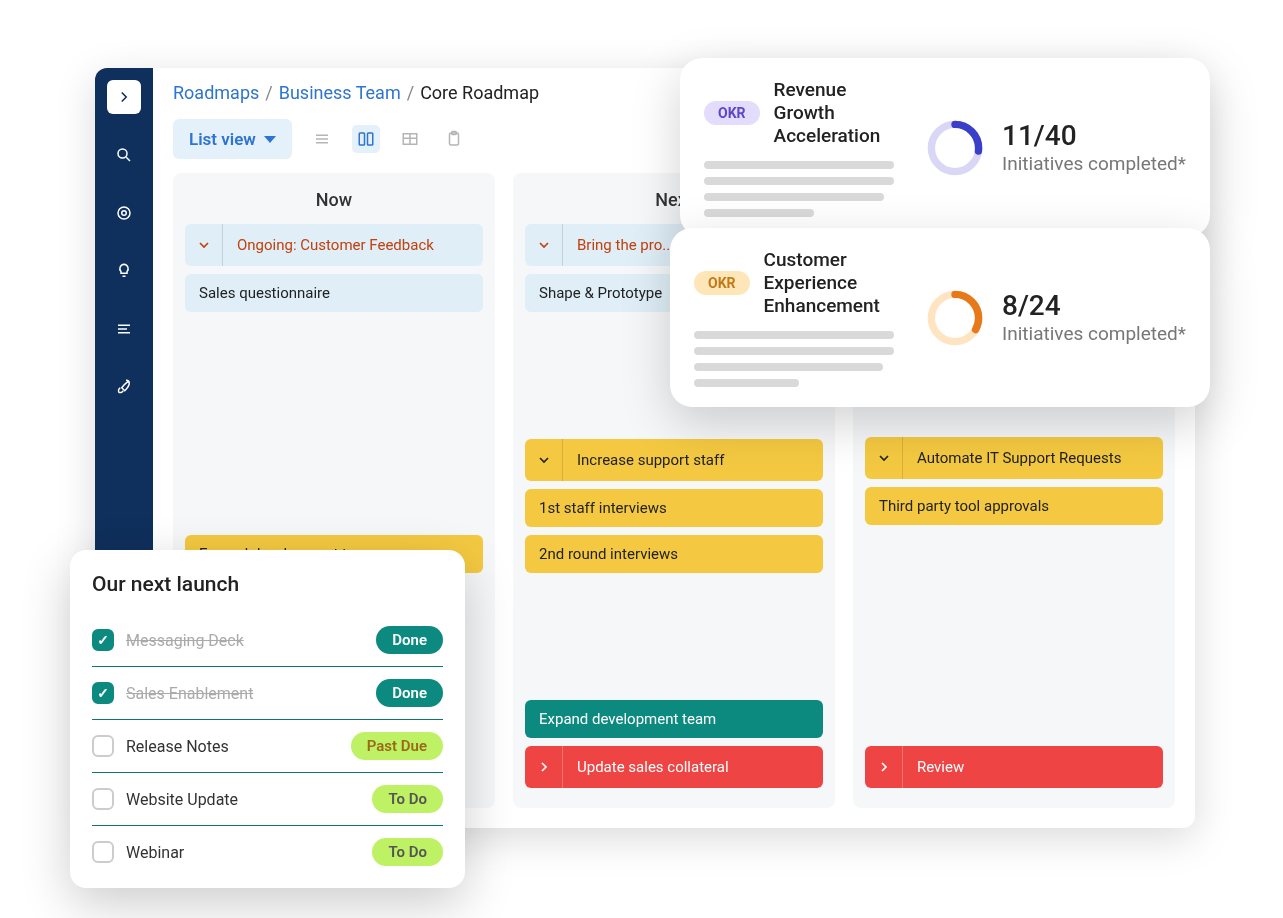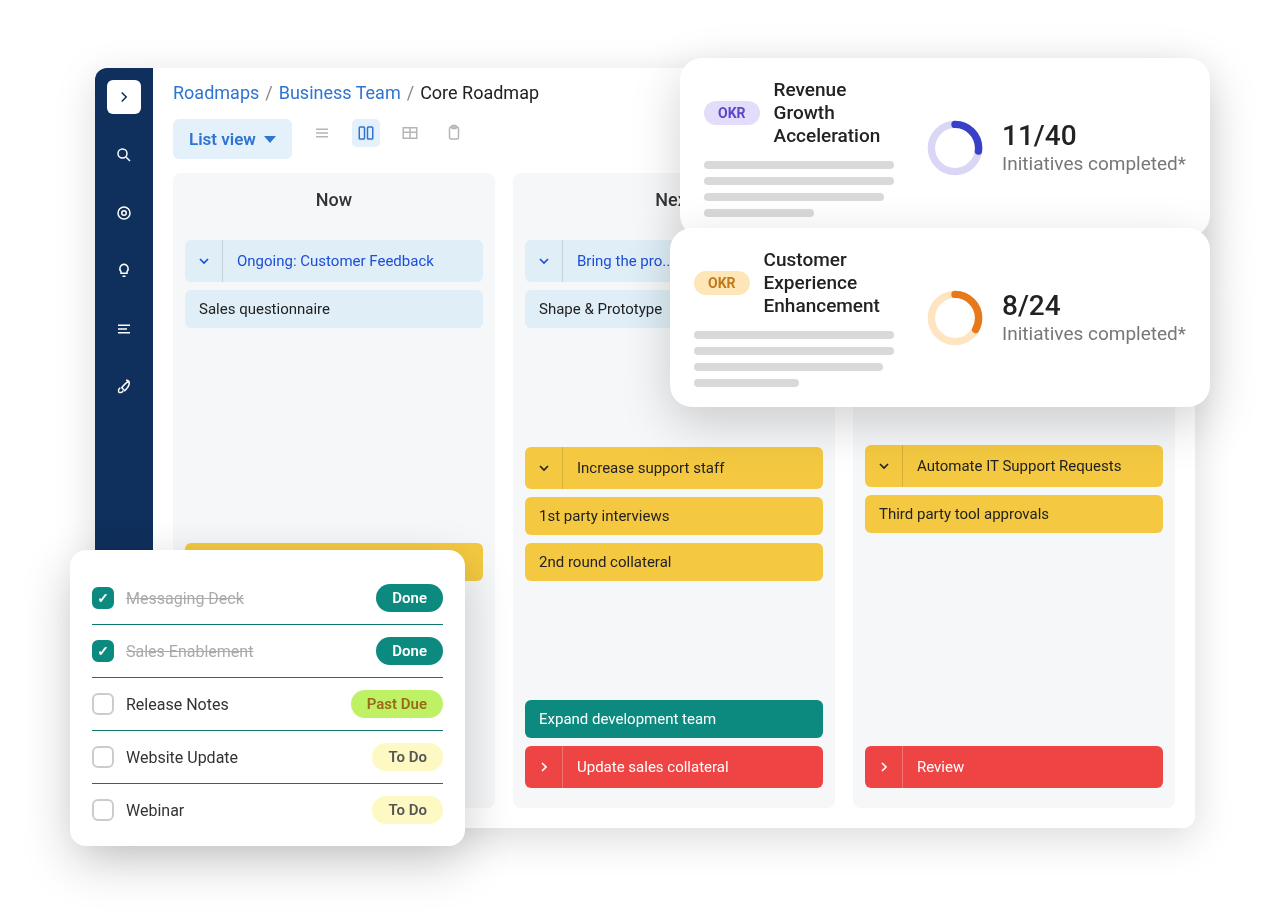--- a/index.html
+++ b/index.html
@@ -6,54 +6,54 @@
 body{background:#fff;width:1283px;height:918px;position:relative;overflow:hidden}
 .app{position:absolute;left:95px;top:68px;width:1100px;height:760px;background:#fff;border-radius:12px;box-shadow:0 10px 40px rgba(0,0,0,0.15);display:flex;overflow:hidden}
 .sidebar{width:58px;background:#0f2f5c;display:flex;flex-direction:column;align-items:center;padding-top:12px;gap:24px}
 .sbtn{width:34px;height:34px;display:flex;align-items:center;justify-content:center;color:#fff;cursor:pointer;border-radius:6px}
 .sbtn.top{background:#fff;color:#0f2f5c}
 .sicon{width:18px;height:18px;stroke:currentColor;fill:none;stroke-width:2}
 .main{flex:1;display:flex;flex-direction:column;min-width:0}
 .crumbs{padding:14px 20px 8px;font-size:18px;color:#2f74d0;display:flex;gap:6px;align-items:center}
 .crumbs .sep{color:#888}
 .crumbs .cur{color:#222;font-weight:400}
-.toolbar{display:flex;align-items:flex-start;gap:16px;padding:8px 20px 14px}
+.toolbar{display:flex;align-items:center;gap:16px;padding:8px 20px 14px}
 .pillbtn{background:#e4f0fa;color:#2f74d0;border:none;border-radius:6px;padding:10px 16px;font-size:17px;font-weight:600;display:flex;align-items:center;gap:8px;cursor:pointer}
 .tri{width:0;height:0;border-left:6px solid transparent;border-right:6px solid transparent;border-top:7px solid #2f74d0}
 .ticon{width:28px;height:28px;display:flex;align-items:center;justify-content:center;color:#b5b5b5;cursor:pointer;border-radius:5px}
 .ticon.act{background:#e4f0fa;color:#2f74d0}
 .board{flex:1;display:flex;gap:18px;padding:0 20px 20px;overflow:hidden}
 .col{flex:1;background:#f5f7f9;border-radius:8px;display:flex;flex-direction:column;min-width:0;padding:0 12px 12px}
-.colh{text-align:center;font-size:18px;color:#333;padding:16px 0 30px;font-weight:500}
+.colh{text-align:center;font-size:18px;color:#333;padding:16px 0 14px;font-weight:500}
 .card{border-radius:6px;padding:10px 14px;font-size:15px;color:#222;margin-bottom:8px}
 .card.blue{background:#dfeef7}
 .card.yel{background:#f4c941}
 .card.teal{background:#0d8a7f;color:#fff}
 .grp{border-radius:6px;display:flex;align-items:center;margin-bottom:8px;overflow:hidden}
 .grp .chev{width:38px;align-self:stretch;display:flex;align-items:center;justify-content:center;border-right:1px solid rgba(0,0,0,0.12)}
 .grp.teal .chev{border-right:1px solid rgba(255,255,255,0.25)}
 .grp .glab{flex:1;padding:12px 14px;font-size:15px}
-.grp.blue{background:#dfeef7;color:#1d4ed8}
+.grp.blue{background:#dfeef7;color:#c2410c}
 .grp.yel{background:#f4c941;color:#222}
 .grp.teal{background:#ef4444;color:#fff}
 .spacer{flex:1}
 
 .launch{position:absolute;left:70px;top:550px;width:395px;background:#fff;border-radius:16px;box-shadow:0 16px 50px rgba(0,0,0,0.2);padding:22px 22px 10px;z-index:30}
 .launch h3{font-size:21px;font-weight:500;color:#222;margin-bottom:18px}
 .li{display:flex;align-items:center;padding:12px 0;border-bottom:1px solid #0f766e;gap:12px}
 .li:last-child{border-bottom:none}
 .cb{width:22px;height:22px;border-radius:6px;border:2px solid #ccc;display:flex;align-items:center;justify-content:center;flex-shrink:0}
 .cb.on{background:#0d8a7f;border-color:#0d8a7f}
 .cb.on::after{content:"✓";color:#fff;font-size:14px;font-weight:700}
 .li .lbl{flex:1;font-size:16px;color:#333}
 .li.done .lbl{text-decoration:line-through;color:#aaa}
 .badge{border-radius:999px;padding:5px 16px;font-size:15px;font-weight:600}
 .badge.done{background:#0d8a7f;color:#fff}
 .badge.past{background:#bef264;color:#9a6a1a}
-.badge.todo{background:#fef9c3;color:#555}
+.badge.todo{background:#bef264;color:#555}
 
 .okr{position:absolute;background:#fff;border-radius:22px;box-shadow:0 16px 50px rgba(0,0,0,0.18);padding:20px 24px;display:flex;gap:20px;z-index:20}
 .okr1{left:680px;top:58px;width:530px}
 .okr2{left:670px;top:228px;width:540px;z-index:21}
 .okrl{flex:1;min-width:0}
 .okrh{display:flex;align-items:center;gap:14px;margin-bottom:14px}
 .tag{border-radius:999px;padding:4px 14px;font-size:14px;font-weight:700}
 .tag.pur{background:#e4dcfb;color:#5b47c7}
 .tag.or{background:#ffe6b8;color:#c17a17}
 .okrh .title{font-size:19px;font-weight:500;color:#222}
@@ -169,22 +169,22 @@
           <div class="card blue">Shape &amp; Prototype</div>
           <div class="spacer"></div>
           <div class="grp yel">
             <div class="chev">
               <svg class="chev-svg" viewBox="0 0 24 24">
                 <path d="M6 9l6 6 6-6"></path>
               </svg>
             </div>
             <div class="glab">Increase support staff</div>
           </div>
-          <div class="card yel">1st party interviews</div>
-          <div class="card yel">2nd round collateral</div>
+          <div class="card yel">1st staff interviews</div>
+          <div class="card yel">2nd round interviews</div>
           <div class="spacer"></div>
           <div class="card teal">Expand development team</div>
           <div class="grp teal">
             <div class="chev">
               <svg class="chev-svg" viewBox="0 0 24 24">
                 <path d="M9 6l6 6-6 6"></path>
               </svg>
             </div>
             <div class="glab">Update sales collateral</div>
           </div>
@@ -209,20 +209,21 @@
               </svg>
             </div>
             <div class="glab">Review</div>
           </div>
         </div>
       </div>
   </div>
 </div>
 
 <div class="launch">
+  <h3>Our next launch</h3>
   <div id="launch-list">
       <div class="li done">
     <div class="cb on"></div>
     <div class="lbl">Messaging Deck</div>
     <div class="badge done">Done</div>
   </div>
       <div class="li done">
     <div class="cb on"></div>
     <div class="lbl">Sales Enablement</div>
     <div class="badge done">Done</div>

